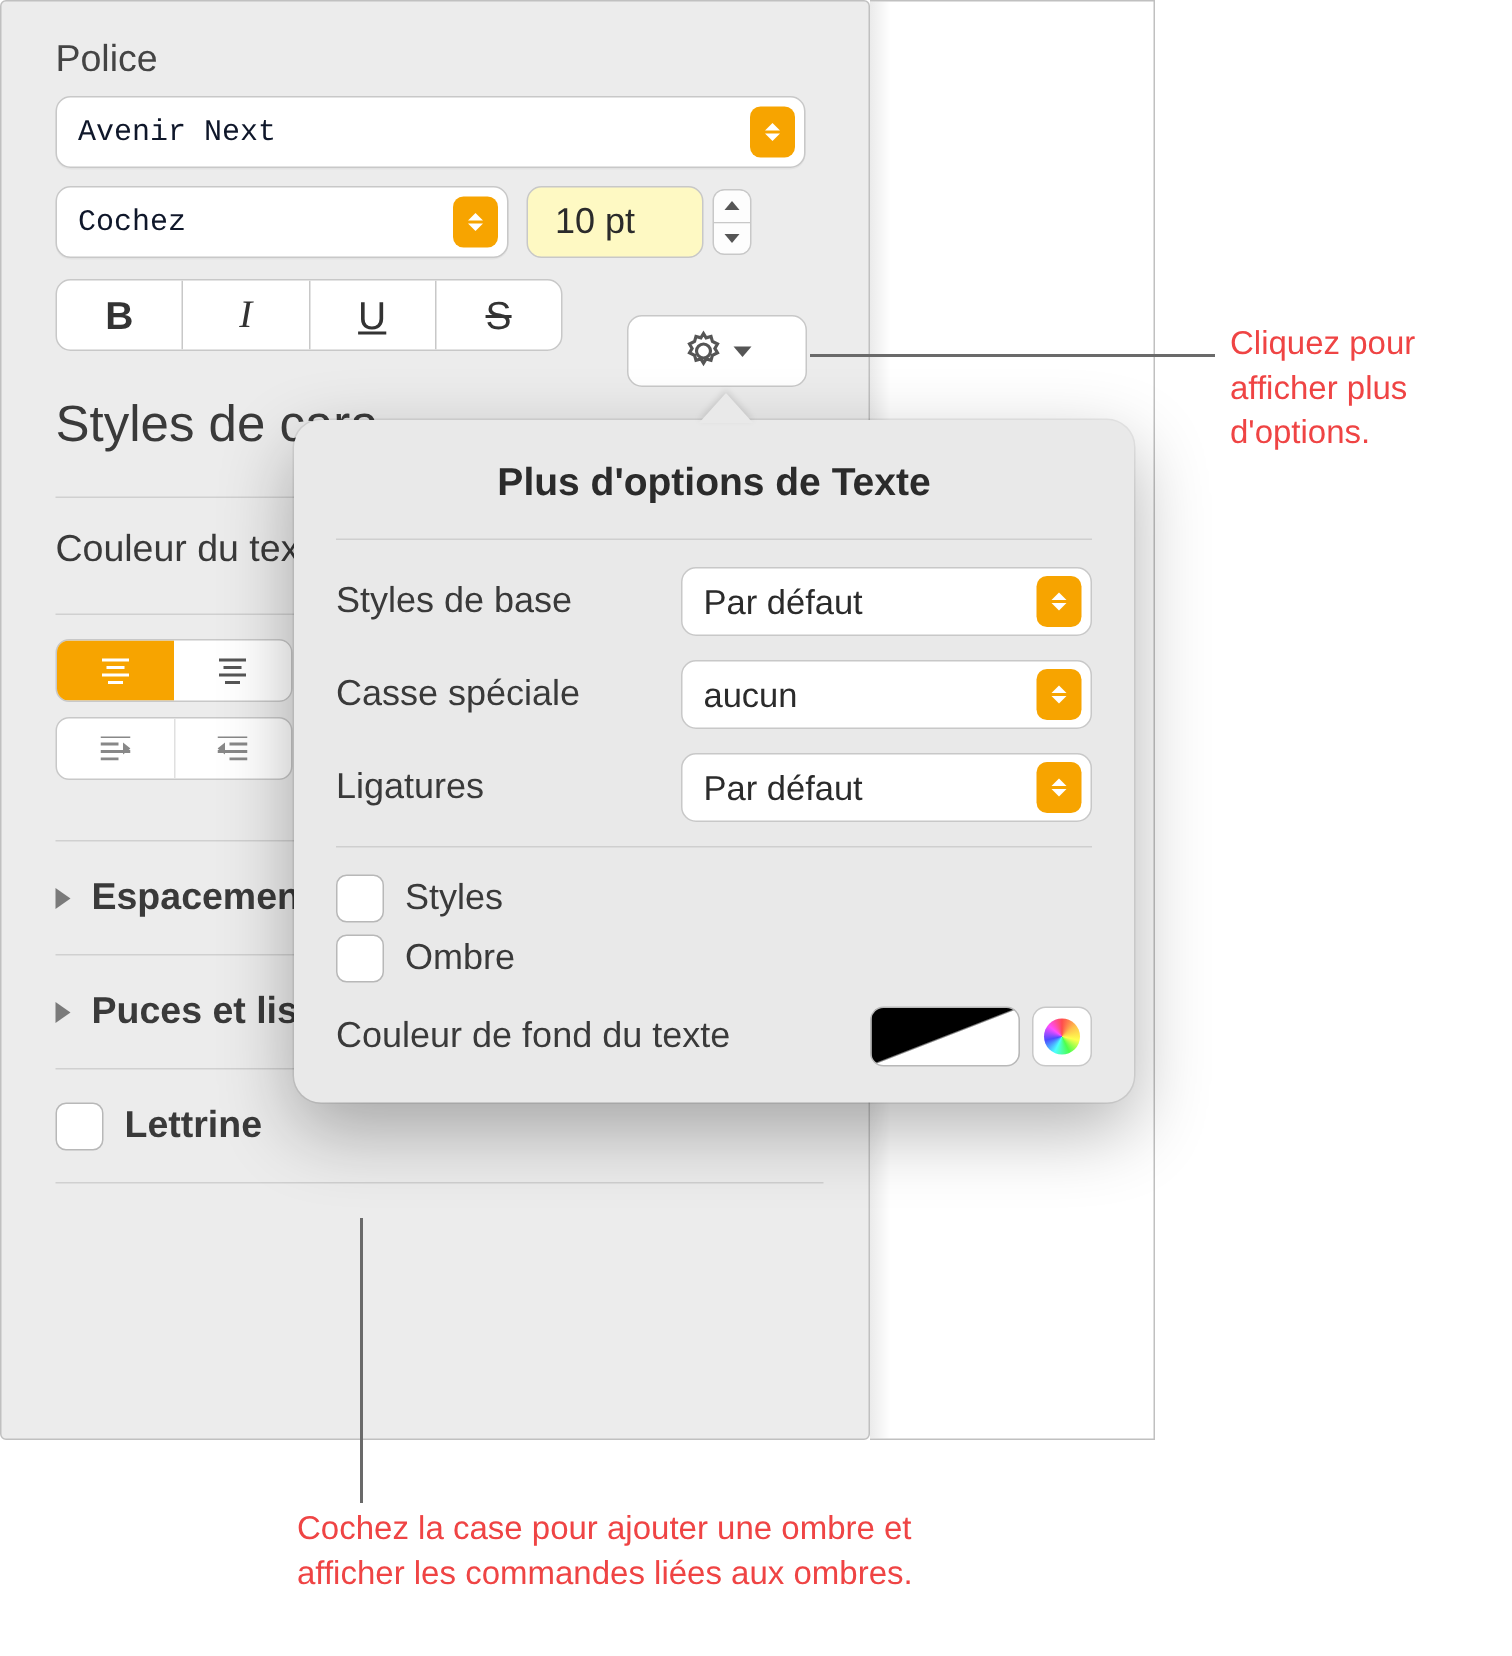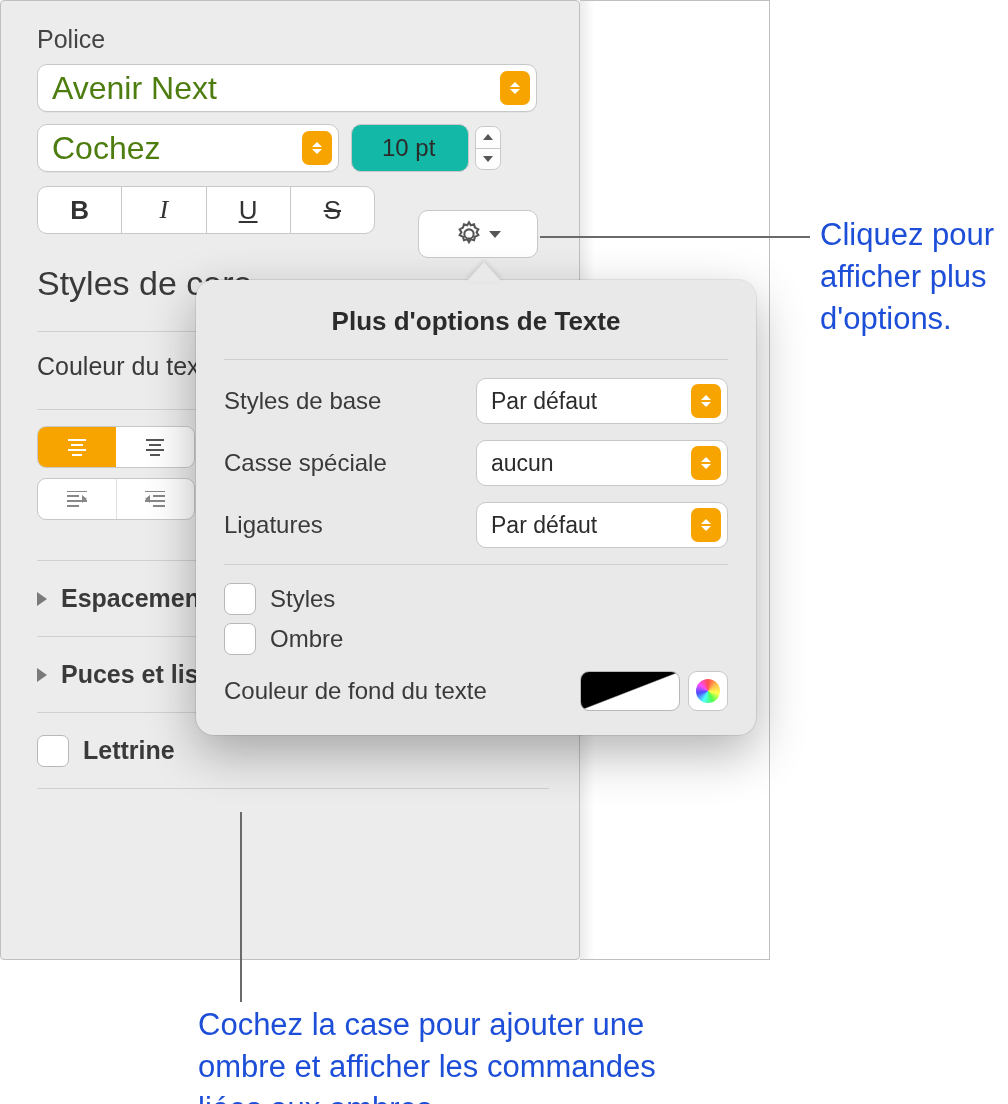--- a/index.html
+++ b/index.html
@@ -45,22 +45,23 @@
     align-items: center;
     background: #fff;
     border: 1px solid #c8c8c8;
     border-radius: 10px;
     height: 48px;
     padding: 0 6px 0 14px;
     box-shadow: 0 1px 0 rgba(0,0,0,0.04);
   }
   .select .label {
     flex: 1;
-    font-size: 32px;
-    color: #4d7c0f;
+    font-size: 20px;
+    color: #0f172a;
+    font-family: Liberation Mono, monospace;
   }
   .chev-btn {
     width: 30px;
     height: 34px;
     background: #f7a400;
     border-radius: 7px;
     display: flex;
     flex-direction: column;
     align-items: center;
     justify-content: center;
@@ -71,26 +72,26 @@
     border-left: 5px solid transparent;
     border-right: 5px solid transparent;
   }
   .chev-btn .up { border-bottom: 5px solid #fff; }
   .chev-btn .down { border-top: 5px solid #fff; }
   .row { display: flex; gap: 12px; margin-top: 12px; }
   .font-weight-sel { width: 302px; }
   .size-box {
     display: flex;
     align-items: center;
-    background: #14b8a6;
+    background: #fef9c3;
     border: 1px solid #c8c8c8;
     border-radius: 10px;
     height: 48px;
     width: 118px;
-    padding-left: 30px;
+    padding-left: 18px;
   }
   .size-box .val { flex:1; font-size:24px; color:#2b2b2b; }
   .stepper {
     width: 26px;
     height: 44px;
     display:flex; flex-direction:column;
     border: 1px solid #c8c8c8;
     border-radius: 8px;
     overflow: hidden;
     margin-left: 6px;
@@ -207,21 +208,21 @@
   }
   .num-field .box {
     width: 108px; height:42px; border:1px solid #c8c8c8; border-radius:9px;
     background:#fff; display:flex; align-items:center; justify-content:flex-end;
     padding: 0 10px; font-size:23px; color:#2b2b2b;
   }
   .pop-sep { height:1px; background:#cfcfcf; margin: 6px 0 18px 0; }
   .pop-select {
     display:flex;align-items:center;
     background:#fff;border:1px solid #c8c8c8;border-radius:10px;
-    height:46px; width: 252px; padding:0 6px 0 14px;gap:32px;
+    height:46px; width: 274px; padding:0 6px 0 14px;gap:32px;
   }
   .pop-select .label { flex:1; font-size:23px; color:#2b2b2b; }
   .pop-check-row {
     display:flex; align-items:center; gap:14px;
     font-size:24px; color:#3a3a3a; margin-top:4px; margin-bottom:8px;
   }
   .color-well {
     width:100px; height:40px; border:1px solid #b8b8b8; border-radius:9px;
     background: linear-gradient(to bottom right, #000 0 49%, #fff 51% 100%);
   }
@@ -233,21 +234,21 @@
     width:24px;height:24px;border-radius:50%;
     background: conic-gradient(red,orange,yellow,lime,cyan,blue,magenta,red);
     opacity:0.7;
   }
 
   
   .callout-line {
     position:absolute; background:#6a6a6a;
   }
   .callout-text {
-    position:absolute; font-size:31px; color:#1d4ed8; line-height:1.35;
+    position:absolute; font-size:22px; color:#ef4444; line-height:1.35;
   }
 </style>
 </head>
 <body>
 
 <div class="doc-bg"></div>
 
 <div class="sidebar">
   <div class="heading">Police</div>
 

